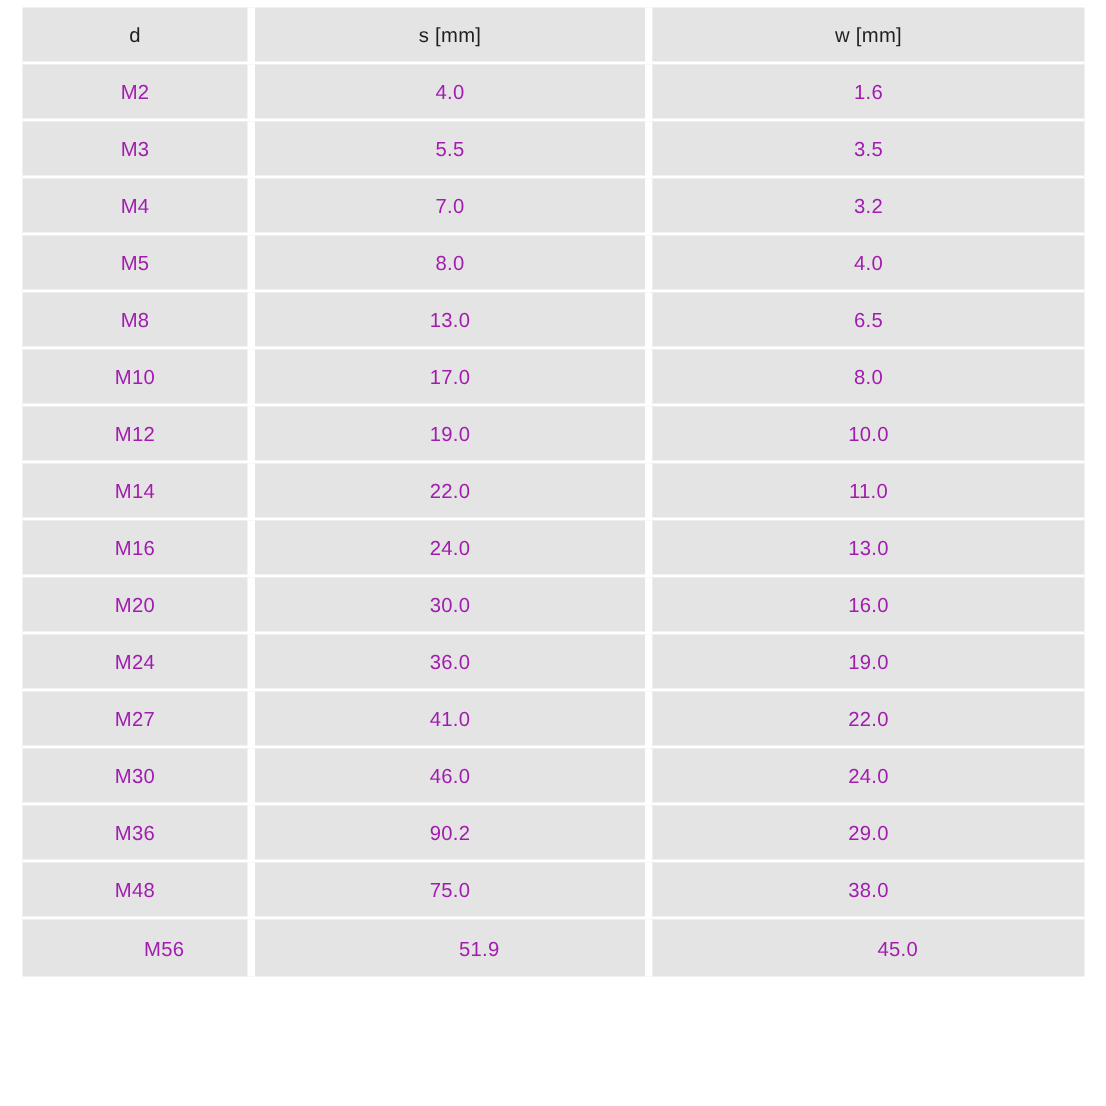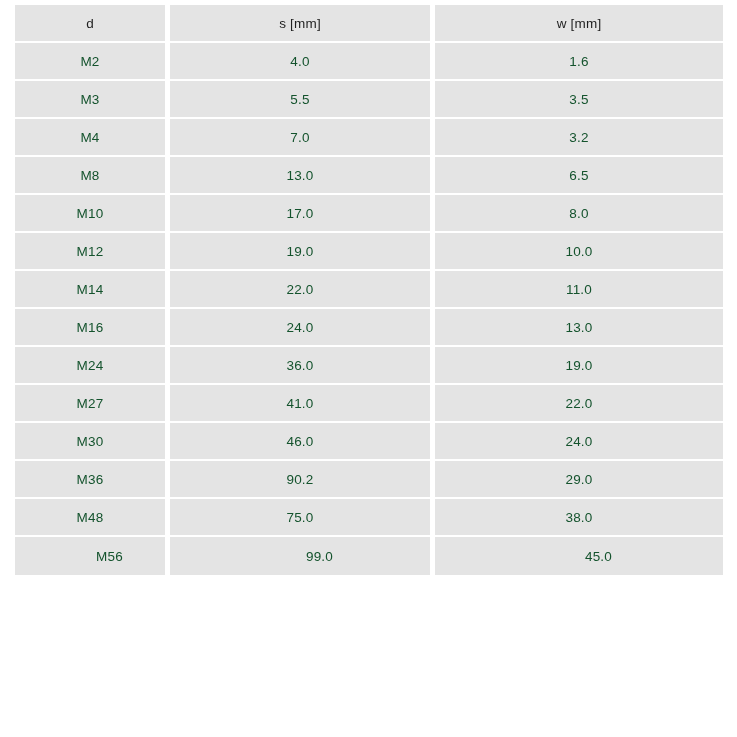--- a/index.html
+++ b/index.html
@@ -30,21 +30,21 @@
     table-layout: fixed;
     background: #ffffff;
   }
   .spec-table col.col-d { width: 155px; }
   .spec-table col.col-s { width: 265px; }
   .spec-table col.col-w { width: 288px; }
 
   .spec-table th,
   .spec-table td {
     background: #e4e4e4;
-    color: #14532d;
+    color: #a21caf;
     text-align: center;
     vertical-align: middle;
     height: 38px;
     padding: 0;
     font-weight: normal;
     font-size: 13.5px;
     border-right: 5px solid #ffffff;
     border-bottom: 2px solid #ffffff;
     box-sizing: border-box;
     letter-spacing: 0.2px;
@@ -89,20 +89,25 @@
           <td>M3</td>
           <td>5.5</td>
           <td>3.5</td>
         </tr>
         <tr>
           <td>M4</td>
           <td>7.0</td>
           <td>3.2</td>
         </tr>
         <tr>
+          <td>M5</td>
+          <td>8.0</td>
+          <td>4.0</td>
+        </tr>
+        <tr>
           <td>M8</td>
           <td>13.0</td>
           <td>6.5</td>
         </tr>
         <tr>
           <td>M10</td>
           <td>17.0</td>
           <td>8.0</td>
         </tr>
         <tr>
@@ -112,20 +117,25 @@
         </tr>
         <tr>
           <td>M14</td>
           <td>22.0</td>
           <td>11.0</td>
         </tr>
         <tr>
           <td>M16</td>
           <td>24.0</td>
           <td>13.0</td>
+        </tr>
+        <tr>
+          <td>M20</td>
+          <td>30.0</td>
+          <td>16.0</td>
         </tr>
         <tr>
           <td>M24</td>
           <td>36.0</td>
           <td>19.0</td>
         </tr>
         <tr>
           <td>M27</td>
           <td>41.0</td>
           <td>22.0</td>
@@ -140,18 +150,18 @@
           <td>90.2</td>
           <td>29.0</td>
         </tr>
         <tr>
           <td>M48</td>
           <td>75.0</td>
           <td>38.0</td>
         </tr>
         <tr>
           <td>M56</td>
-          <td>99.0</td>
+          <td>51.9</td>
           <td>45.0</td>
         </tr>
       </tbody>
   </table>
 </div>
 
 </body></html>

